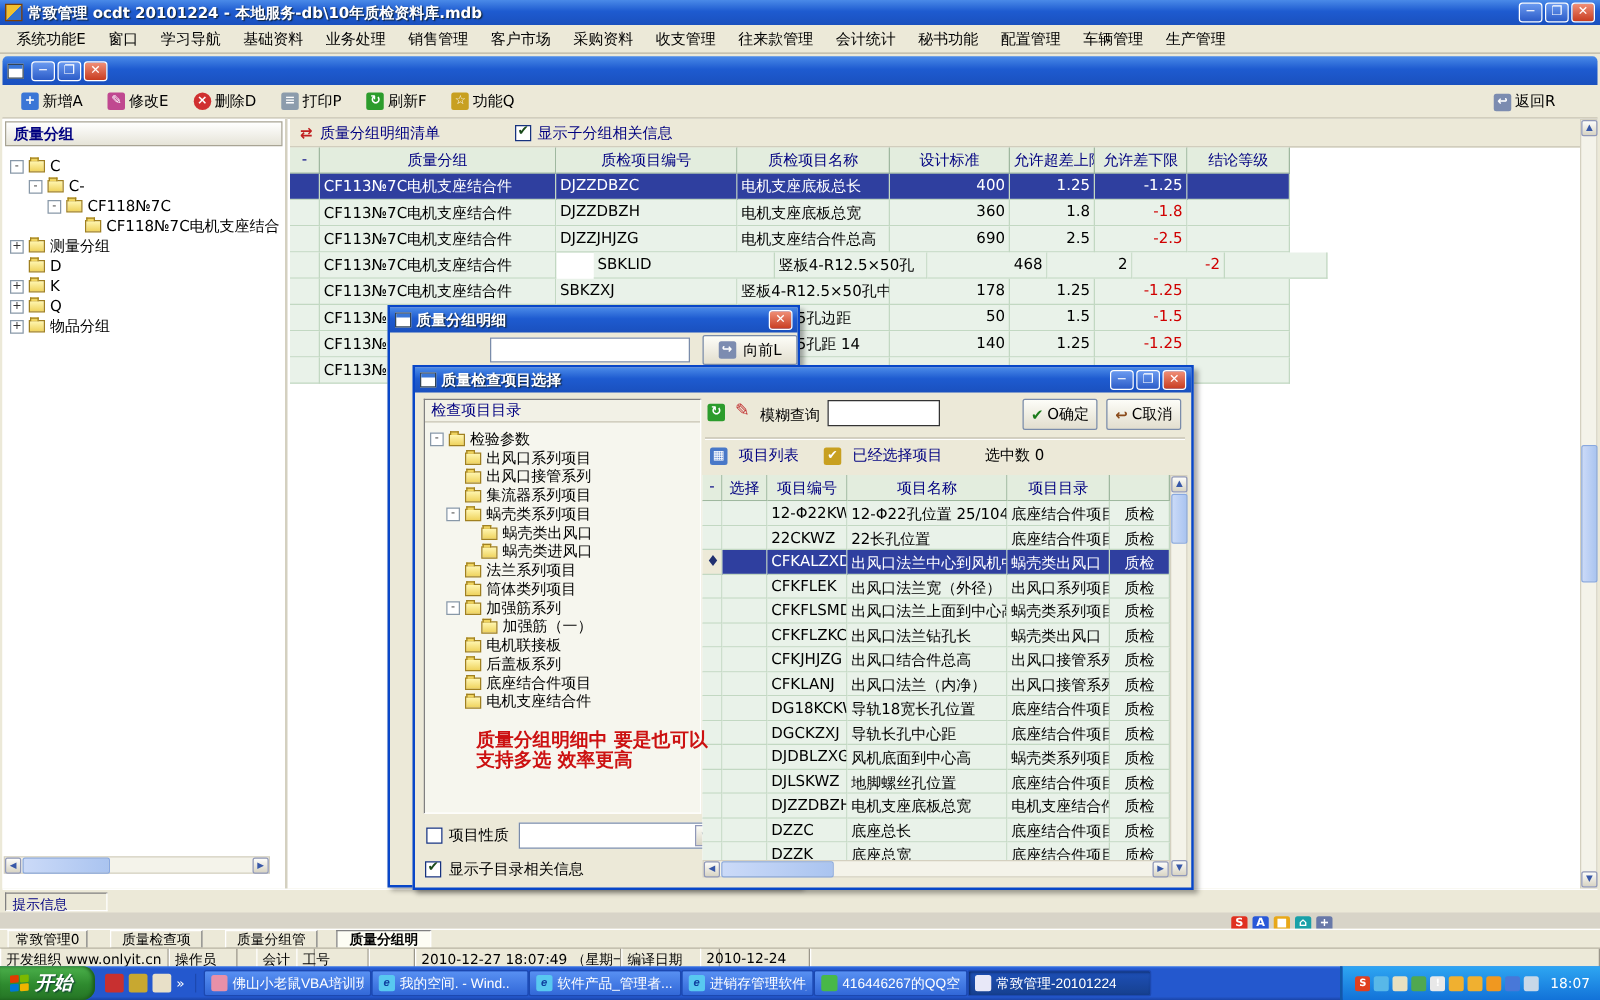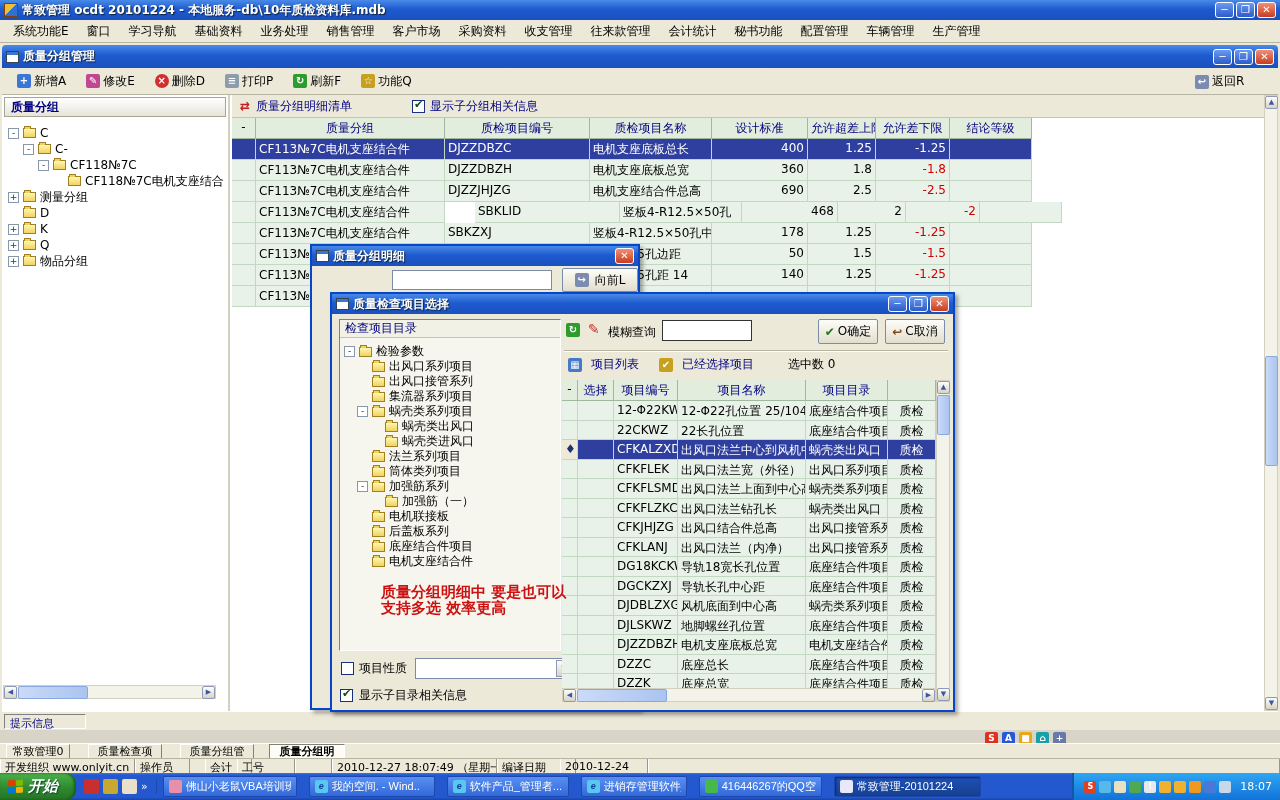--- a/index.html
+++ b/index.html
@@ -96,21 +96,20 @@
     <span class="menu-item">往来款管理</span>
     <span class="menu-item">会计统计</span>
     <span class="menu-item">秘书功能</span>
     <span class="menu-item">配置管理</span>
     <span class="menu-item">车辆管理</span>
     <span class="menu-item">生产管理</span>
   </div>
 
 <div class="abs titlebar" style="left:2px;top:45px;width:1276px;height:23px;border-radius:4px 4px 0 0">
   <span class="formicon"></span>
-  <span class="ttext">质量分组管理</span>
   <span class="winbtn">─</span>
   <span class="winbtn">❐</span>
   <span class="winbtn close">✕</span>
 </div>
 
 <div id="toolbar" class="abs" style="left:2px;top:68px;width:1276px;height:27px">
     <button class="tbbtn">
       <span class="tbic ic-add">+</span>
       <span>新增A</span>
     </button>
@@ -625,21 +624,21 @@
         <span style="background:#F0B400"></span>
     </span>
     <span>开始</span>
   </div>
   <div style="display:flex;align-items:center;gap:4px;padding:0 8px;border-right:1px solid #1C48B0">
     <span class="qlicon" style="background:#C83030"></span>
     <span class="qlicon" style="background:#C8A830"></span>
     <span class="qlicon" style="background:#E8E0C8"></span>
     <span style="color:#fff;font-size:11px">»</span>
   </div>
-  <div id="tasks" style="display:flex;align-items:center;gap:12px;margin-left:6px">
+  <div id="tasks" style="display:flex;align-items:center;gap:0;margin-left:6px">
       <button class="taskbtn" style="width: 134px;">
         <span class="tkic" style="background: rgb(232, 144, 168);"></span>
         <span class="nowrap">佛山小老鼠VBA培训班</span>
       </button>
       <button class="taskbtn" style="width: 126px;">
         <span class="tkic" style="background: rgb(88, 200, 240); font-style: italic; color: rgb(16, 64, 160);">e</span>
         <span class="nowrap">我的空间. - Wind..</span>
       </button>
       <button class="taskbtn" style="width: 122px;">
         <span class="tkic" style="background: rgb(88, 200, 240); font-style: italic; color: rgb(16, 64, 160);">e</span>

